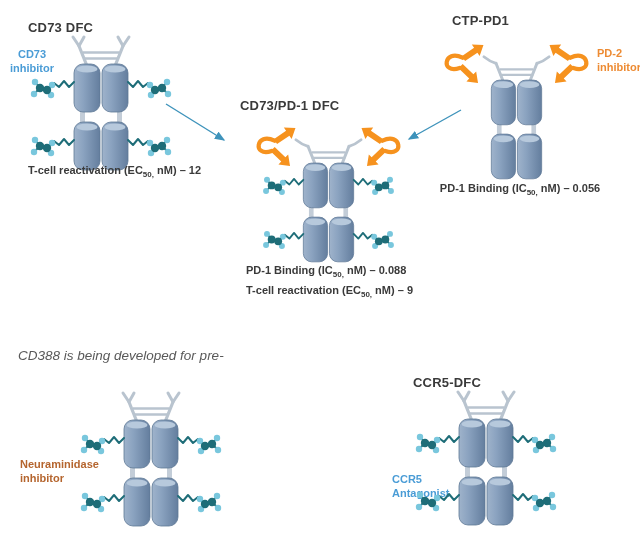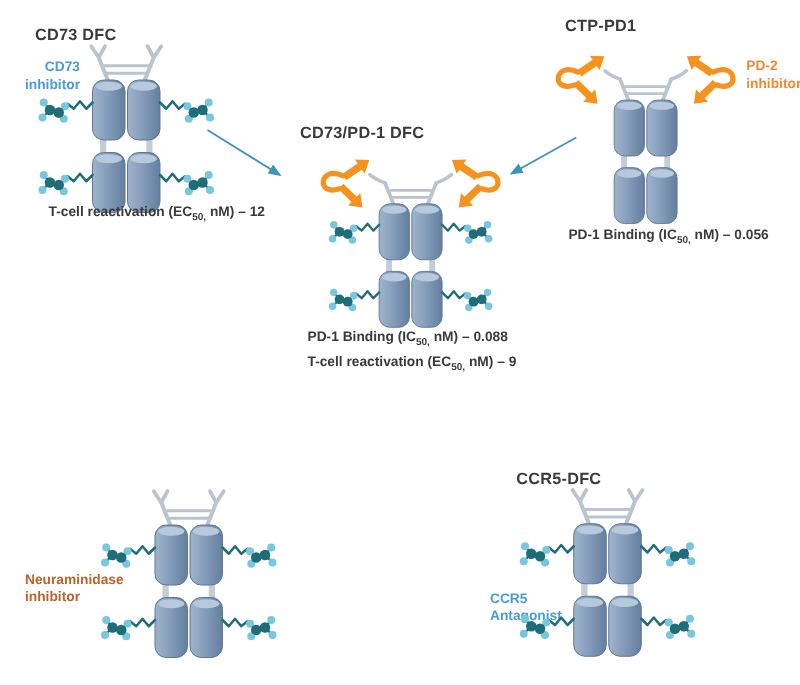--- a/index.html
+++ b/index.html
@@ -3,21 +3,21 @@
 <meta charset="utf-8">
 <style>
   html,body{margin:0;padding:0}
   body{
     width:640px;height:548px;background:#ffffff;position:relative;overflow:hidden;
     font-family:"Liberation Sans",sans-serif;color:#3A3A3A;
   }
   .abs{position:absolute}
   .title{font-size:13px;font-weight:700;color:#3A3A3A;letter-spacing:.2px;white-space:nowrap}
   .side{font-size:11px;font-weight:700;line-height:14px;white-space:nowrap}
-  .center{text-align:right}
+  .center{text-align:center}
   .blue{color:#4A9CD6}
   .orange{color:#ED8B33}
   .brown{color:#B5652E}
   .caption{font-size:11px;font-weight:600;color:#3A3A3A;white-space:nowrap}
   .caption sub{font-size:8px;line-height:0}
   .caption b{font-weight:800}
   .note{font-size:13.5px;font-style:italic;color:#595959;line-height:19px;white-space:nowrap}
   svg.structure{position:absolute;overflow:visible}
   svg.overlay{position:absolute;left:0;top:0;pointer-events:none}
   .defs-holder{position:absolute;width:0;height:0;overflow:hidden}
@@ -121,20 +121,21 @@
 </svg>
 
 <div class="abs caption" style="left:246px;top:264px;width:180px">
   <span>PD-1 Binding (IC</span><sub>50,</sub><span> nM) – </span><b>0.088</b>
 </div>
 <div class="abs caption" style="left:246px;top:284px;width:180px">
   <span>T-cell reactivation (EC</span><sub>50,</sub><span> nM) – </span><b>9</b>
 </div>
 
 <div class="abs note" style="left:18px;top:346px;width:250px">
+  <div>CD388 is being developed for pre-</div>
 </div>
 
 <div class="abs side brown" style="left:20px;top:457px;width:95px">
   <div>Neuraminidase</div>
   <div>inhibitor</div>
 </div>
 
 <svg class="structure" style="left:41px;top:390px" width="220" height="150" viewBox="0 0 220 150">
   <use href="#fcBase"></use>
   <use href="#forks"></use>

